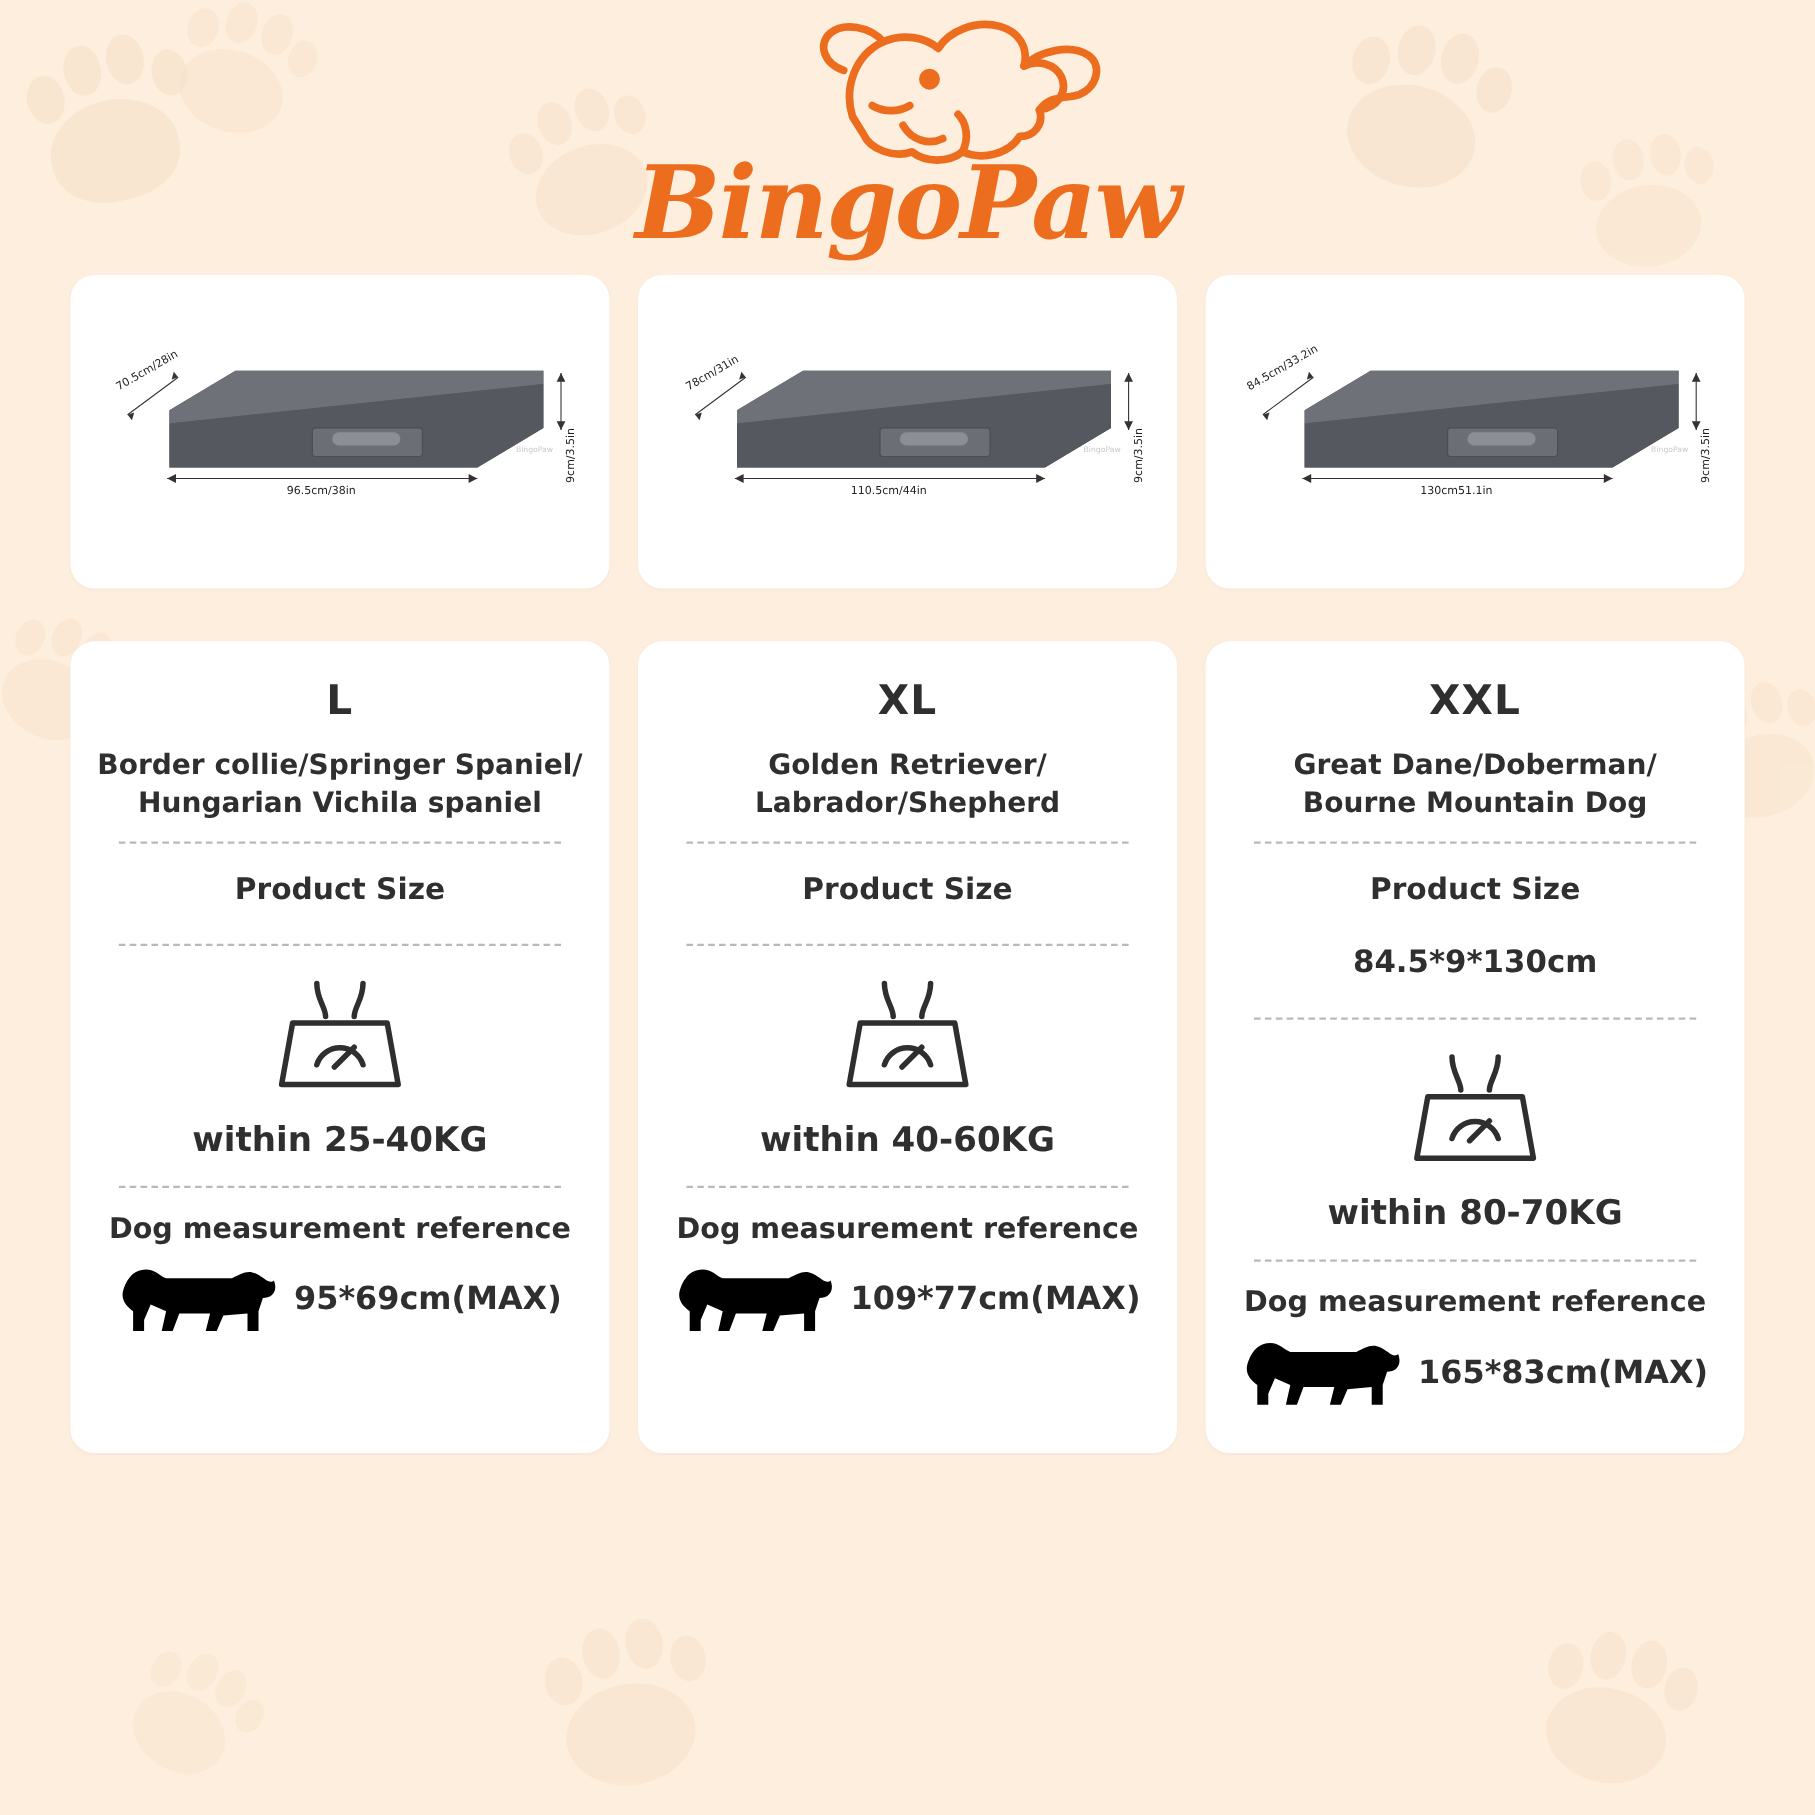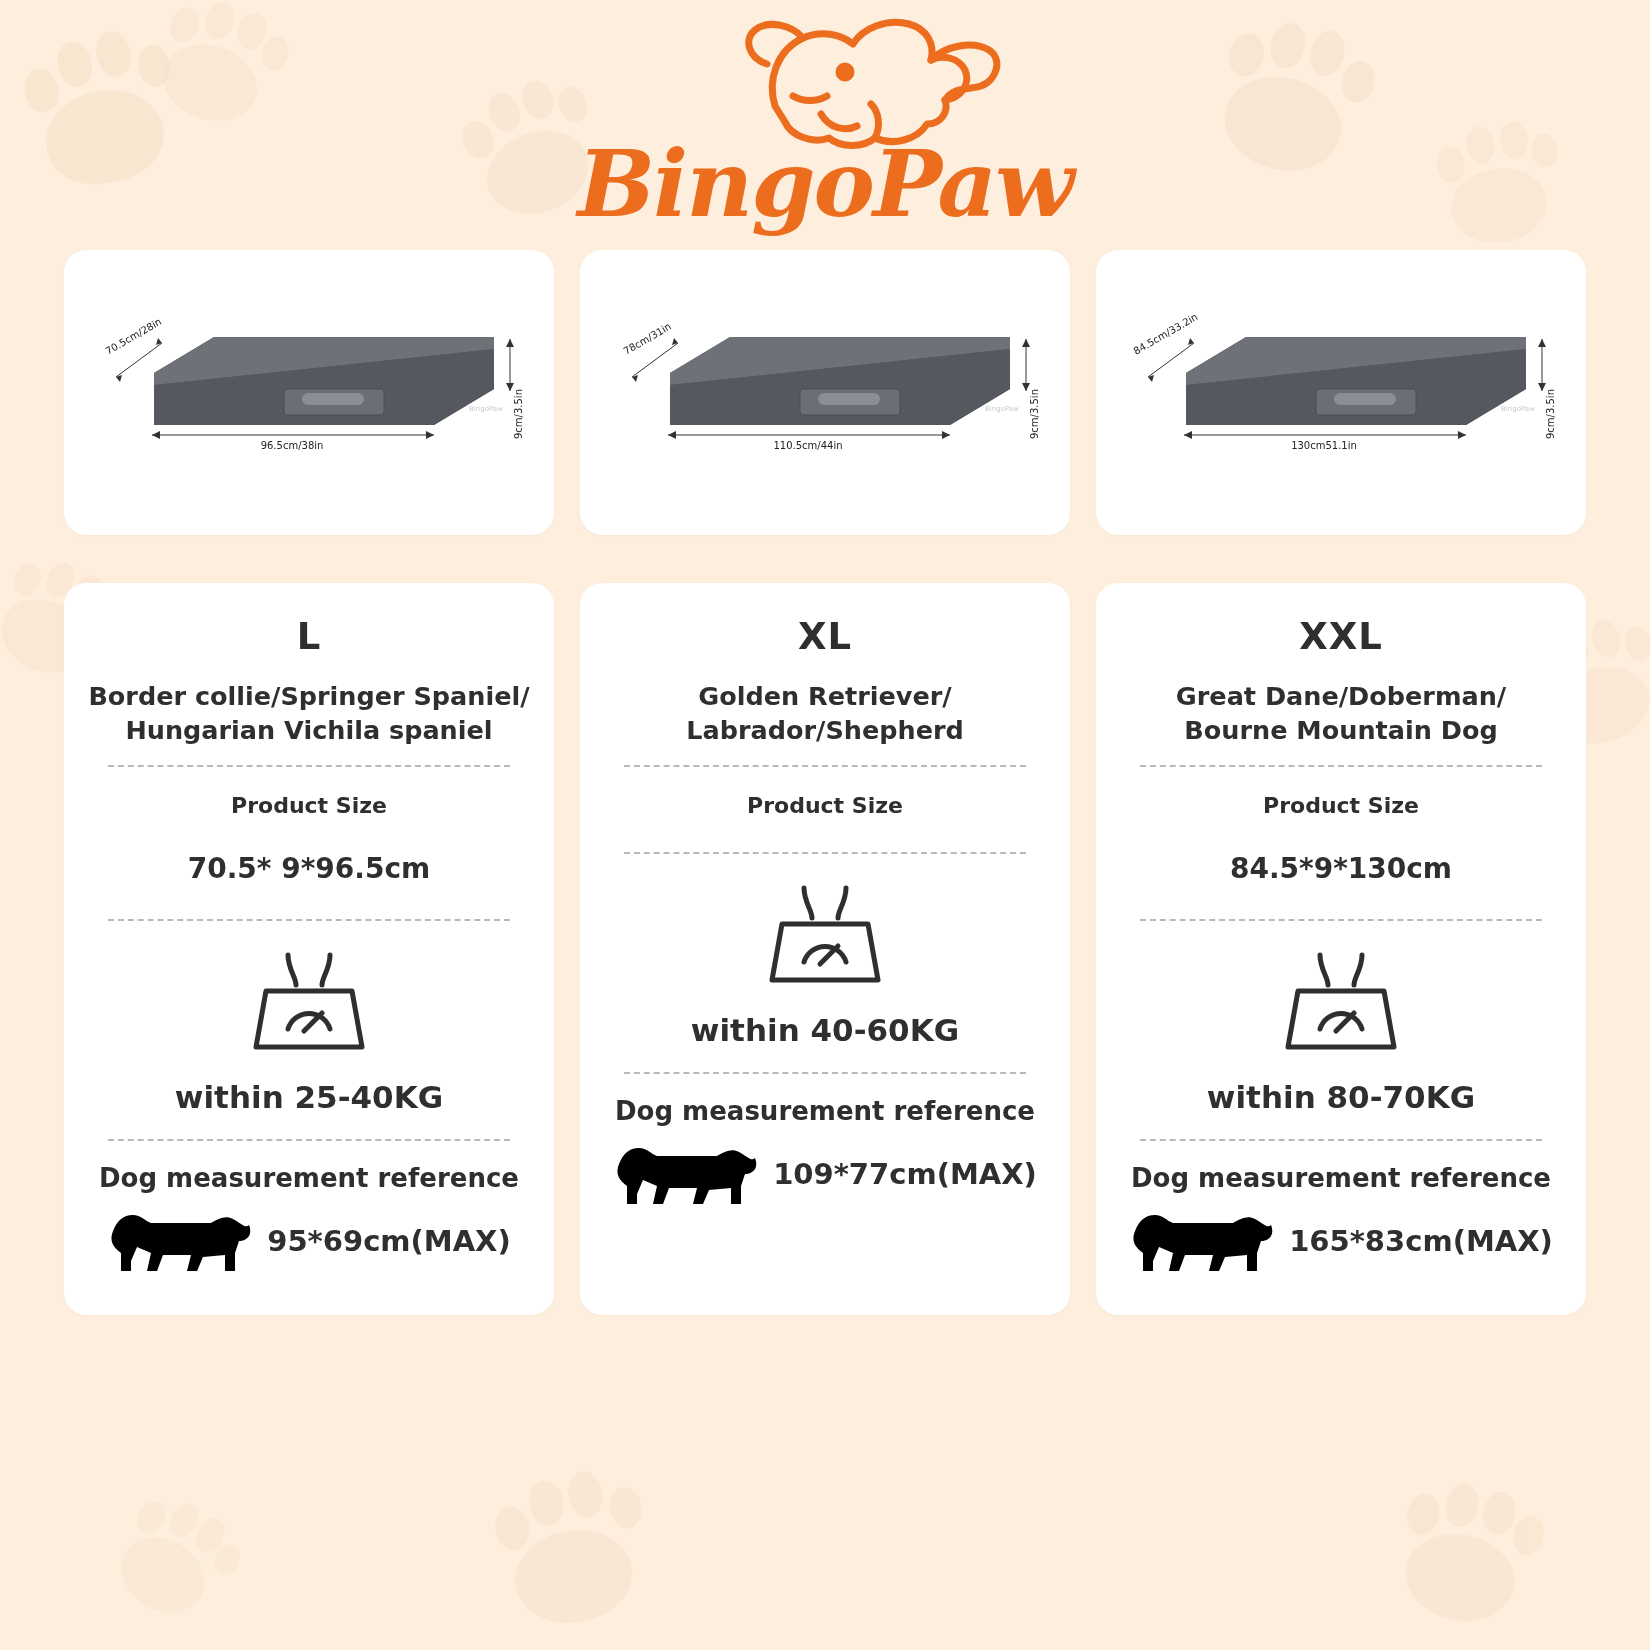--- a/index.html
+++ b/index.html
@@ -73,21 +73,21 @@
   }
   .breeds {
     font-size:25.5px; font-weight:bold; line-height:1.32;
     margin-bottom:18px;
   }
   .divider {
     border:0; border-top:2px dashed #b9b9b9;
     margin:14px 22px 22px;
     height:0;
   }
-  .ps-title { font-size:22px; font-weight:bold; margin:26px 0 34px; }
+  .ps-title { font-size:27px; font-weight:bold; margin:26px 0 34px; }
   .ps-value { font-size:28px; font-weight:bold; margin-bottom:34px; }
   .scale-icon { margin:26px auto 22px; display:block; }
   .weight { font-size:31px; font-weight:bold; margin:12px 0 24px; }
   .ref-title { font-size:26px; font-weight:bold; margin:22px 0 8px; }
   .ref-row {
     display:flex; align-items:center; justify-content:center; gap:10px;
     margin-top:6px;
   }
   .ref-value { font-size:29px; font-weight:bold; }
 
@@ -274,21 +274,20 @@
 <div class="spacer"></div>
 
 <div class="grid">
 
   <div class="info-card">
     <div class="size-label">L</div>
     <div class="breeds" style="white-space:pre-line;">Border collie/Springer Spaniel/
 Hungarian Vichila spaniel</div>
     <hr class="divider">
     <div class="ps-title">Product Size</div>
-    <div class="ps-value">70.5* 9*96.5cm</div>
     <hr class="divider">
     <svg class="scale-icon" width="130" height="110" viewBox="0 0 130 110">
       <g fill="none" stroke="#2f2f2f" stroke-width="5" stroke-linecap="round" stroke-linejoin="round">
         <path d="M44 8 C44 22 52 30 52 38"></path>
         <path d="M86 8 C86 22 78 30 78 38"></path>
         <path d="M22 44 L108 44 L118 100 L12 100 Z"></path>
         <path d="M44 82 A22 22 0 0 1 86 82"></path>
         <path d="M78 66 L60 84"></path>
       </g>
     </svg>

